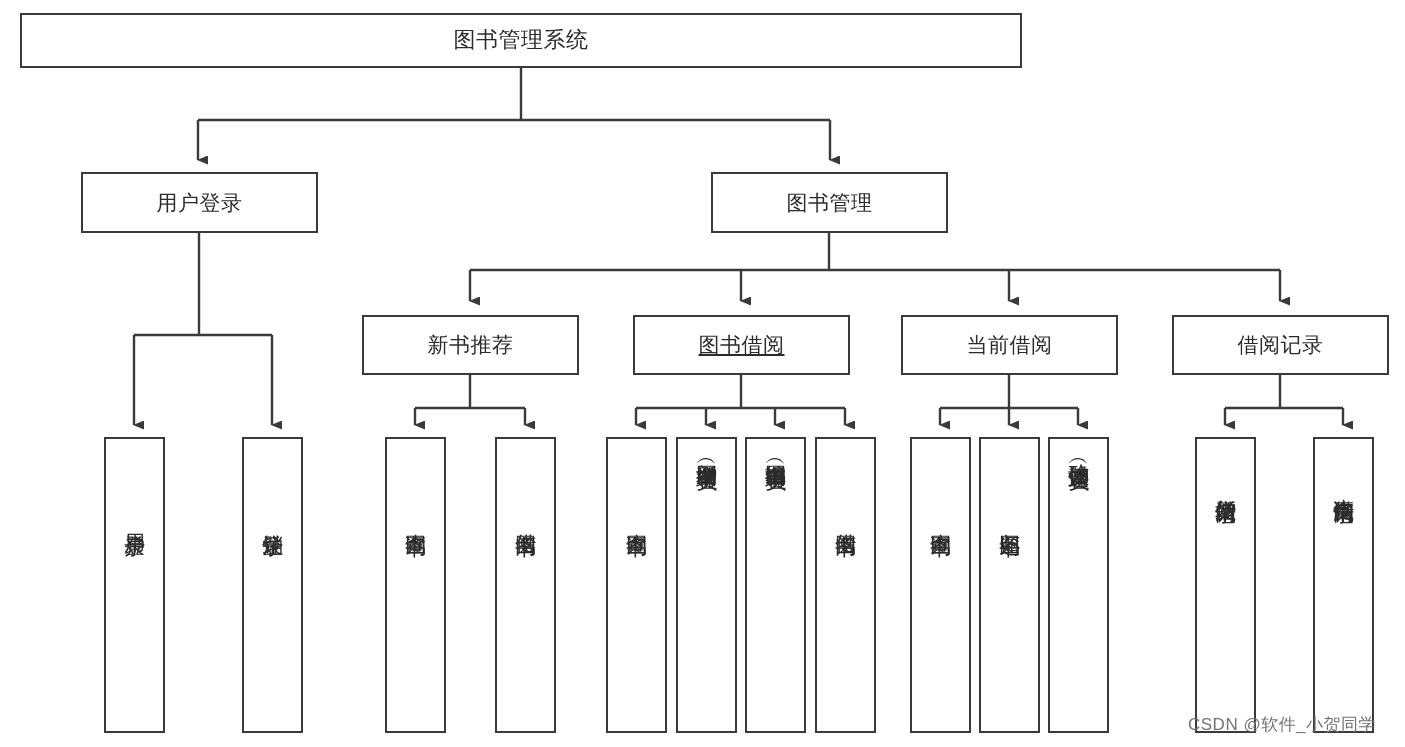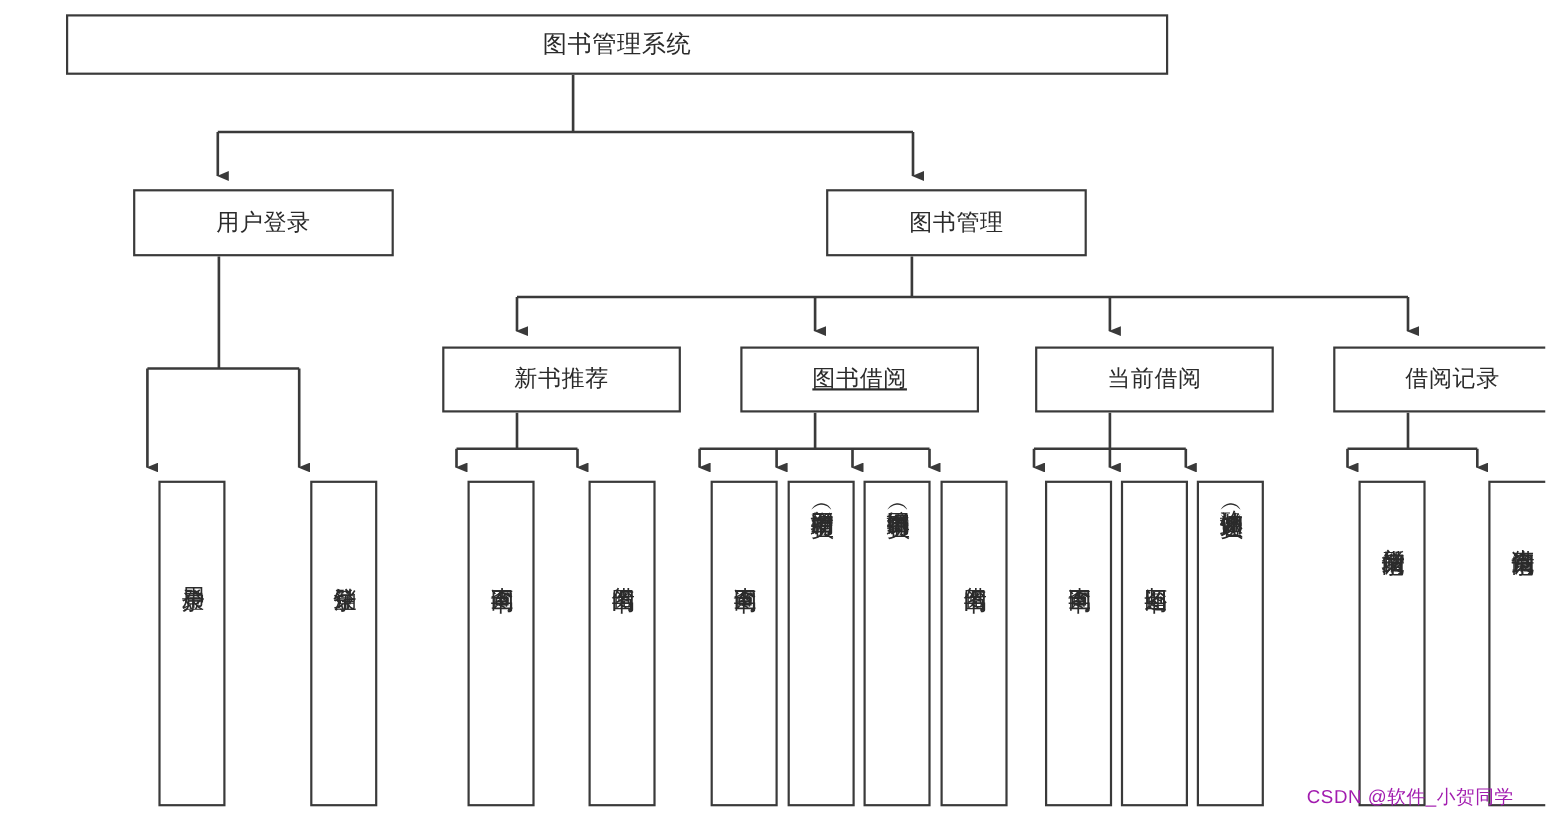--- a/index.html
+++ b/index.html
@@ -28,21 +28,20 @@
   }
   .node {
     position: absolute;
     box-sizing: border-box;
     background: #ffffff;
     border: 2px solid #3a3a3a;
     display: flex;
     align-items: center;
     justify-content: center;
     text-align: center;
-    margin-left: 40px;
   }
   .node .label {
     display: block;
     line-height: 1.12;
     letter-spacing: 0.5px;
     color: #2b2b2b;
   }
   .node.horizontal .label {
     font-size: 21px;
     white-space: nowrap;
@@ -59,21 +58,21 @@
     line-height: 1.06;
     letter-spacing: 1px;
     max-height: 100%;
   }
   .node.title .label { font-size: 22px; }
   .watermark {
     position: absolute;
     left: 1188px;
     top: 713px;
     font-size: 17px;
-    color: #a21caf;
+    color: #737373;
     white-space: nowrap;
     letter-spacing: 0.5px;
   }
 </style>
 </head>
 <body>
 
 <div id="canvas">
 
   <svg class="edges" viewBox="0 0 1405 747" xmlns="http://www.w3.org/2000/svg">

